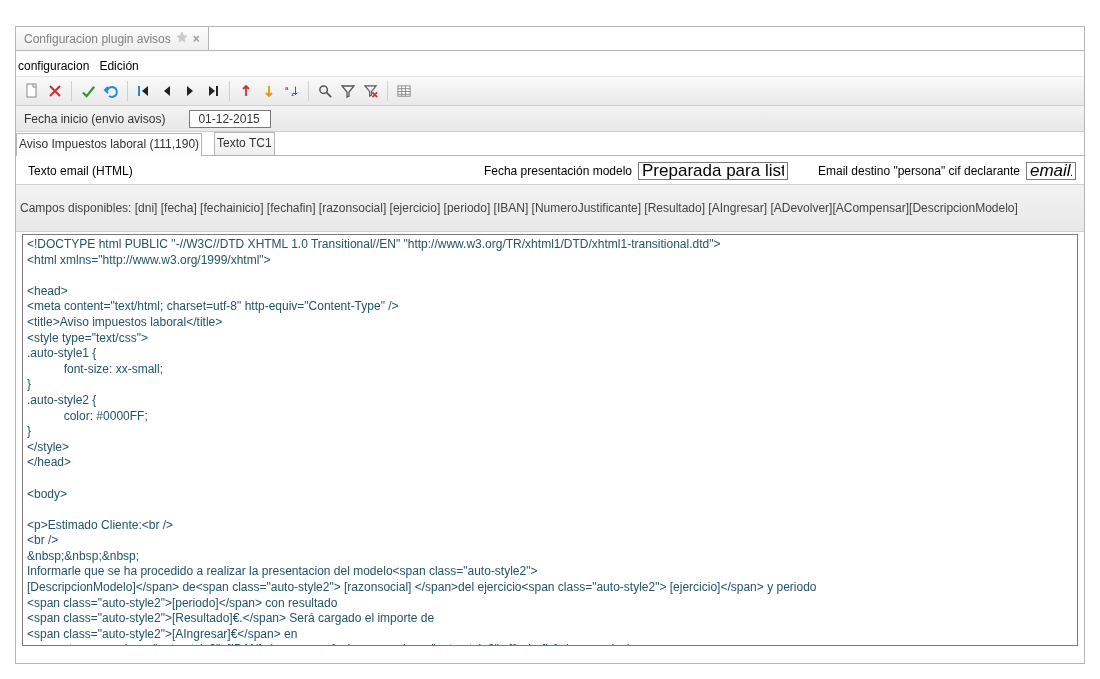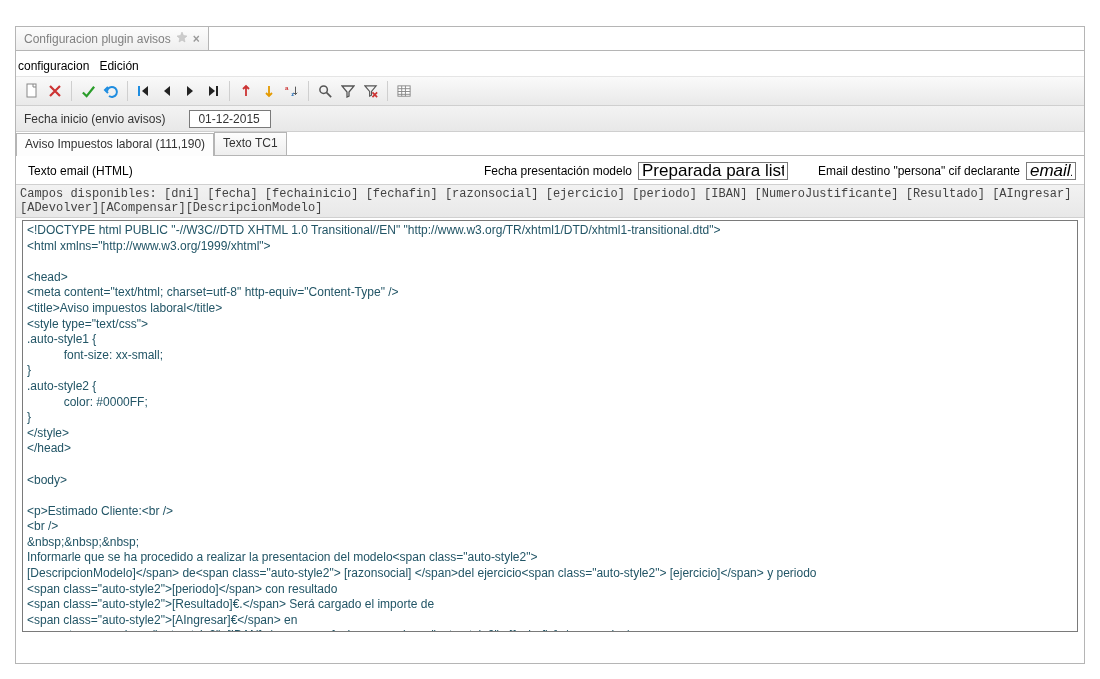--- a/index.html
+++ b/index.html
@@ -11,26 +11,26 @@
 .tab svg { width: 12px; height: 12px; fill: #ccc; stroke: #bbb; }
 .tab .close { font-family: sans-serif; color: #999; font-weight: bold; cursor: pointer; }
 .menus { display: flex; gap: 10px; padding: 2px 2px 3px 2px; margin-top: 6px; }
 .menus span { color: #000; }
 .toolbar { display: flex; align-items: center; gap: 3px; border-top: 1px solid #e5e5e5; border-bottom: 1px solid #cfcfcf; background: linear-gradient(#fafafa,#e9e9e9); height: 30px; padding: 0 6px; }
 .toolbar .sep { width: 1px; height: 20px; background: #cfcfcf; margin: 0 3px; }
 .btn { width: 20px; height: 20px; display: flex; align-items: center; justify-content: center; cursor: pointer; }
 .date-row { display: flex; align-items: center; gap: 24px; padding: 4px 8px; border-bottom: 1px solid #cfcfcf; background: linear-gradient(#f3f3f3,#e8e8e8); height: 26px; color: #333; }
 .date-row input { width: 82px; height: 18px; border: 1px solid #7a7a7a; font-size: 12px; padding: 0 8px; color: #333; }
 .tabs2 { display: flex; height: 24px; border-bottom: 1px solid #b5b5b5; }
-.tab2 { padding: 3px 8px; border: 1px solid #b5b5b5; border-bottom: none; background: linear-gradient(#fdfdfd,#eee); color: #333; margin-right: 0; }
+.tab2 { padding: 3px 2px; border: 1px solid #b5b5b5; border-bottom: none; background: linear-gradient(#fdfdfd,#eee); color: #333; margin-right: 12px; }
 .tab2.active { background: #fdfdfd; position: relative; top: 1px; }
 .formrow { display: flex; align-items: center; gap: 6px; padding: 6px 8px 4px 8px; }
 .formrow label { color: #000; }
 .formrow input { border: 1px solid #7a7a7a; height: 18px; font-size: 17px; padding: 5px 3px; }
-.fields-bar { background: linear-gradient(#f2f2f2,#e8e8e8); border-top: 1px solid #d0d0d0; border-bottom: 1px solid #d0d0d0; padding: 2px 4px; color: #434343; font-family: Liberation Mono, monospace; }
+.fields-bar { background: linear-gradient(#f2f2f2,#e8e8e8); border-top: 1px solid #d0d0d0; border-bottom: 1px solid #d0d0d0; padding: 16px 4px; color: #434343; }
 .fields-bar .field { color: #434343; }
 .important { background: linear-gradient(#f2f2f2,#e8e8e8); border-bottom: 1px solid #d0d0d0; padding: 2px 4px; color: #1f6ab5; }
 .editor { border: 1px solid #7a7a7a; margin: 2px 6px 6px 6px; height: 412px; overflow: auto; font-size: 12px; line-height: 1.3; white-space: pre-wrap; padding: 2px 4px; color: #256; }
 </style>
 </head>
 <body>
 
 <div class="viewport">
   <div class="window">
 

